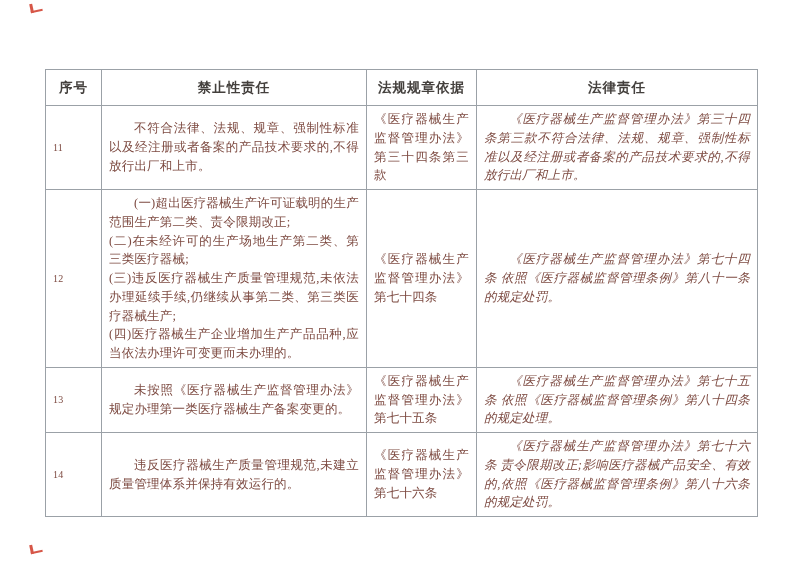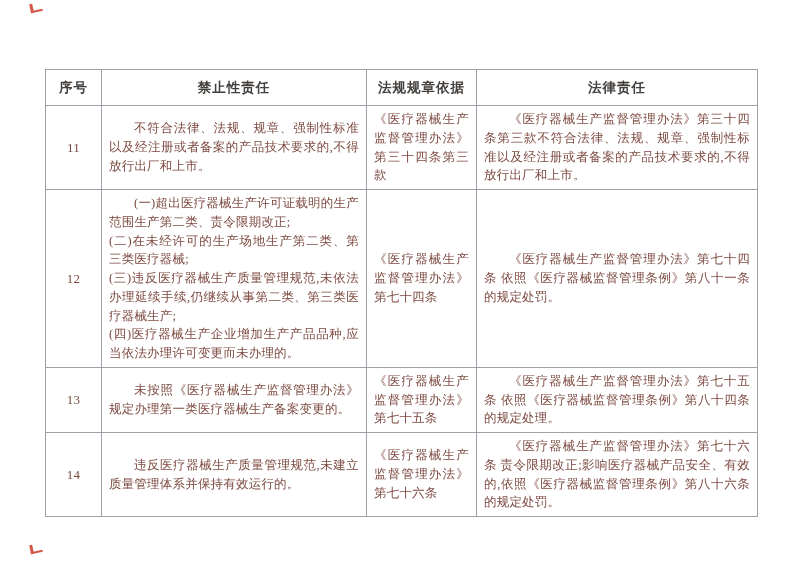--- a/index.html
+++ b/index.html
@@ -47,24 +47,24 @@
     color:#44403d;
     text-align:center;
     letter-spacing:1px;
   }
   td{
     font-size:12.5px;
     color:#7d4a41;
     line-height:1.5;
     letter-spacing:.2px;
   }
-  td.seq{text-align:center;font-size:13px;}
+  td.seq{font-size:10px;}
   td.c2{padding:4px 6px;margin-left:48px;}
   td.c3{padding:4px 10px;}
-  td.c4{padding:4px 8px;}
+  td.c4{padding:4px 8px;font-style:italic;}
   td p{margin:0;text-align:justify;}
   p.ti{text-indent:2em;}
 </style>
 </head>
 <body>
 
 <div class="page">
   <div class="corner-mark top"></div>
   <div class="corner-mark bottom"></div>
 

